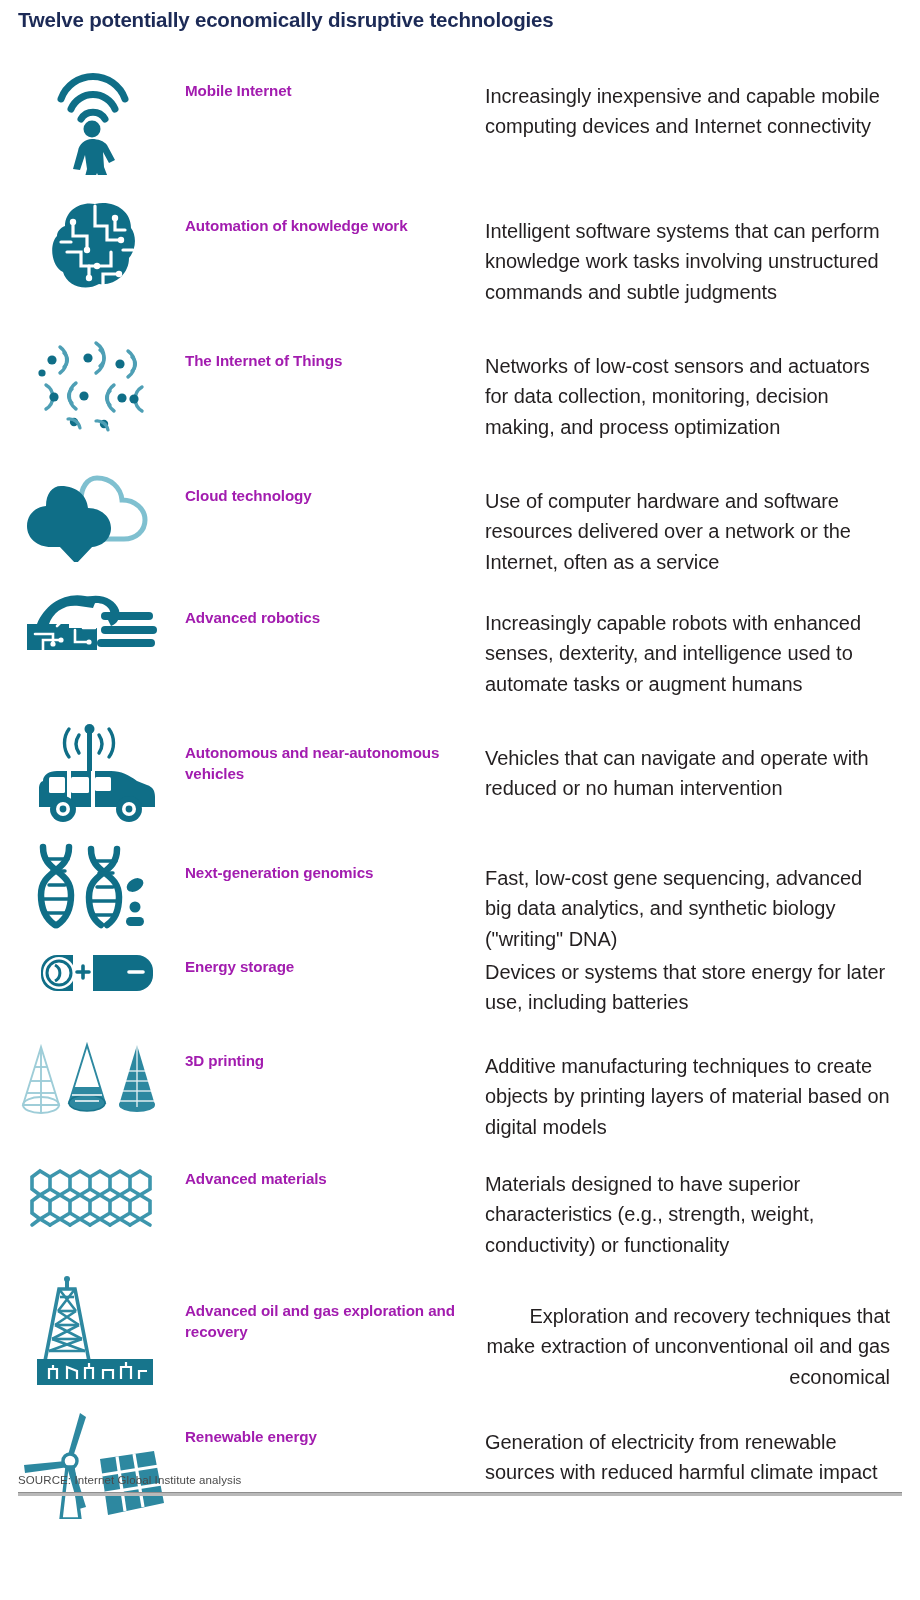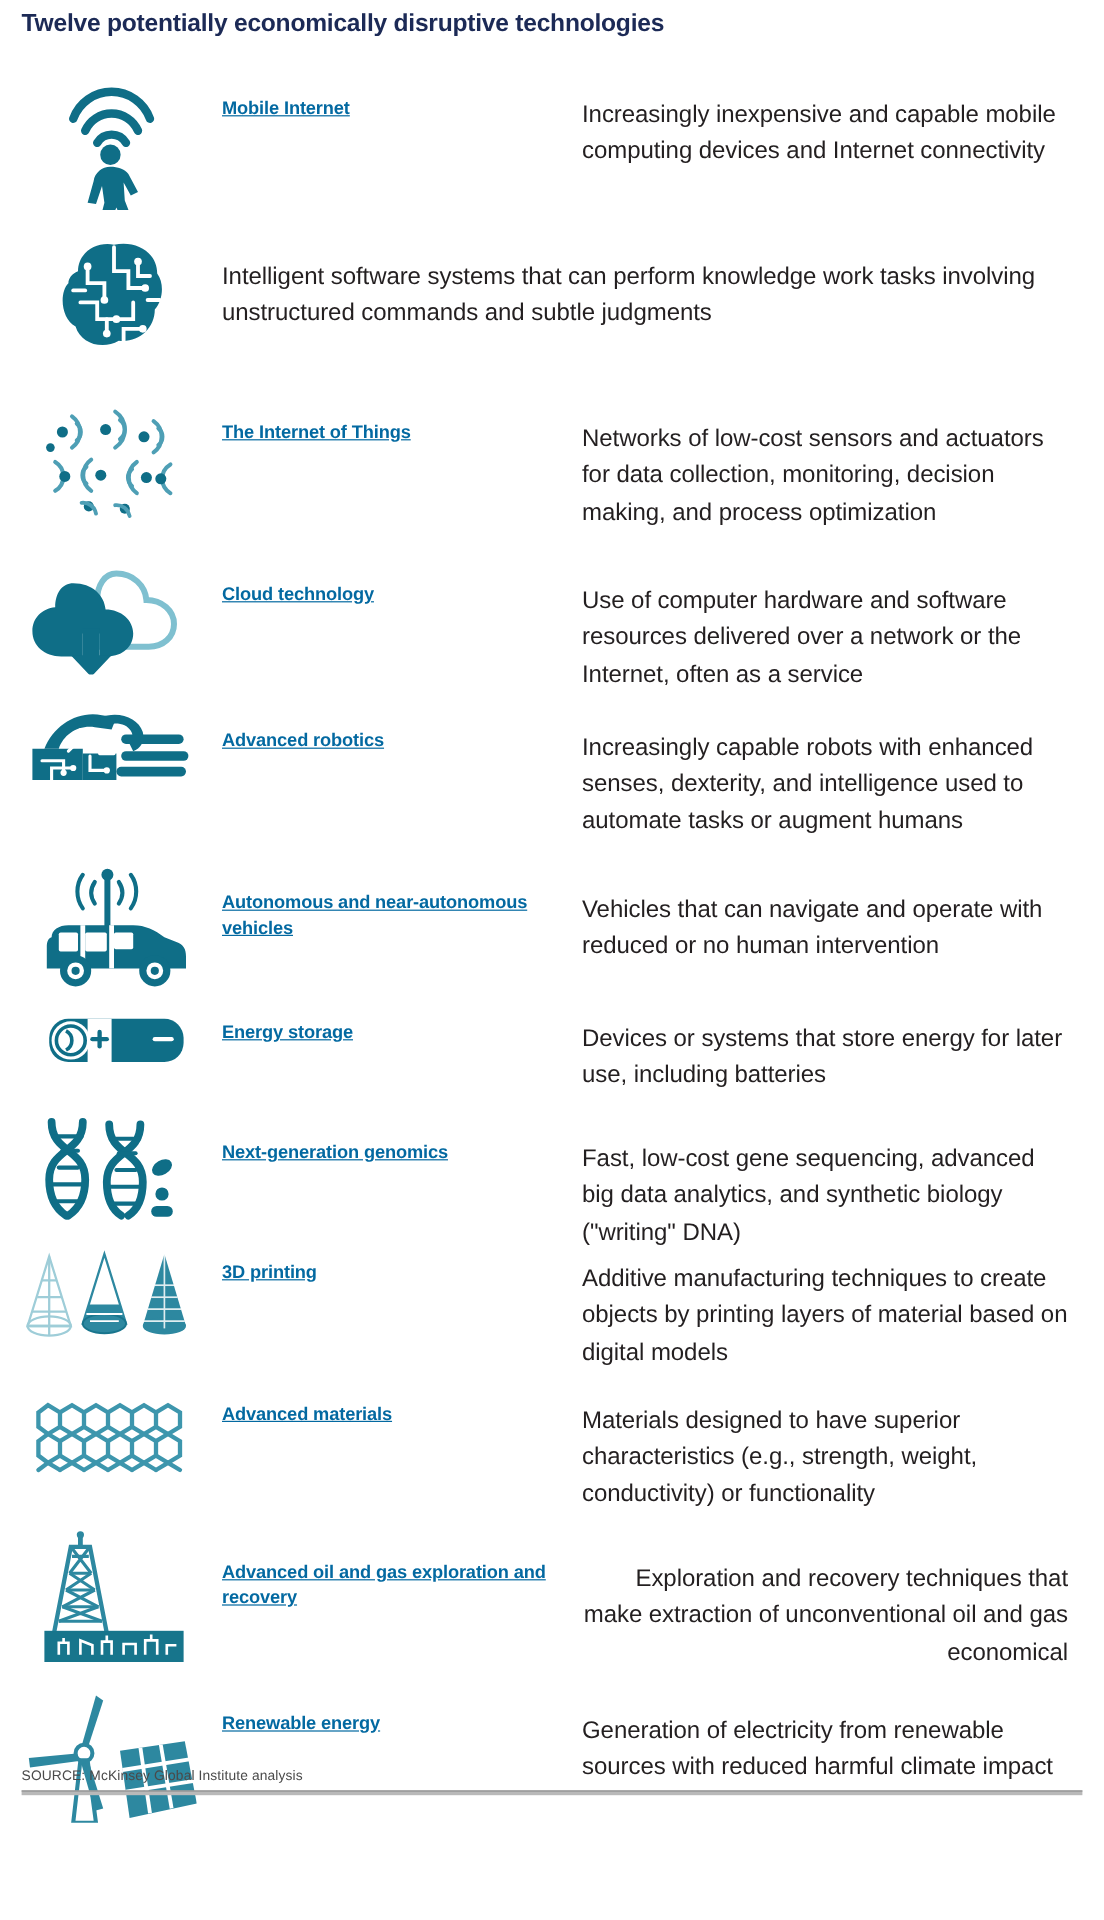--- a/index.html
+++ b/index.html
@@ -58,25 +58,24 @@
     box-sizing: border-box;
   }
   .icon-cell svg { display: block; }
 
   .name-cell {
     width: 300px;
     flex: 0 0 300px;
     font-size: 15.2px;
     font-weight: bold;
     line-height: 1.38;
-    color: #0369a1;
+    color: #a21caf;
     padding-top: 26px;
     letter-spacing: -0.1px;
     box-sizing: border-box;
-    text-decoration: underline;
   }
   .desc-cell {
     flex: 1 1 auto;
     font-size: 20px;
     line-height: 1.52;
     color: #231f20;
     padding-top: 26px;
     padding-right: 30px;
     letter-spacing: -0.05px;
     box-sizing: border-box;
@@ -152,20 +151,21 @@
               <circle cx="50" cy="58" r="3.2"></circle>
               <circle cx="84" cy="48" r="3.2"></circle>
               <circle cx="60" cy="74" r="3.2"></circle>
               <circle cx="78" cy="26" r="3.2"></circle>
               <circle cx="52" cy="86" r="3.2"></circle>
               <circle cx="82" cy="82" r="3.2"></circle>
             </g>
           </svg>
         </span>
       </div>
+      <div class="name-cell">Automation of knowledge work</div>
       <div class="desc-cell">Intelligent software systems that can perform knowledge work tasks involving unstructured commands and subtle judgments</div>
     </div>
 
     <div class="row" style="height:135px;">
       <div class="icon-cell">
         <span>
           <svg width="126" height="108" viewBox="0 0 126 108">
             <g fill="none" stroke="#4e9fb5" stroke-width="3.4" stroke-linecap="round">
               <path d="M30 20 A16 16 0 0 1 30 46"></path>
               <path d="M34 26 A9 9 0 0 1 34 40"></path>
@@ -278,41 +278,20 @@
               <circle cx="104" cy="90" r="7" fill="#ffffff"></circle>
               <circle cx="104" cy="90" r="3.4" fill="#0f6e87"></circle>
             </g>
           </svg>
         </span>
       </div>
       <div class="name-cell">Autonomous and near-autonomous vehicles</div>
       <div class="desc-cell">Vehicles that can navigate and operate with reduced or no human intervention</div>
     </div>
 
-    <div class="row" style="height:88px;">
-      <div class="icon-cell">
-        <span>
-          <svg width="136" height="54" viewBox="0 0 136 54">
-            <rect x="16" y="10" width="112" height="36" rx="16" fill="#0f6e87"></rect>
-            <circle cx="34" cy="28" r="16" fill="#ffffff"></circle>
-            <circle cx="34" cy="28" r="12" fill="none" stroke="#0f6e87" stroke-width="3"></circle>
-            <path d="M30 20 A9 9 0 0 1 30 36" fill="none" stroke="#0f6e87" stroke-width="3"></path>
-            <rect x="48" y="10" width="20" height="36" fill="#ffffff"></rect>
-            <g stroke="#0f6e87" stroke-width="3.6" stroke-linecap="round">
-              <path d="M58 21 L58 33"></path>
-              <path d="M52 27 L64 27"></path>
-            </g>
-            <path d="M104 27 L118 27" stroke="#ffffff" stroke-width="3.6" stroke-linecap="round"></path>
-          </svg>
-        </span>
-      </div>
-      <div class="name-cell" style="padding-top:14px;">Energy storage</div>
-      <div class="desc-cell" style="padding-top:14px;">Devices or systems that store energy for later use, including batteries</div>
-    </div>
-
     <div class="row" style="height:106px;">
       <div class="icon-cell">
         <span>
           <svg width="136" height="92" viewBox="0 0 136 92">
             <g fill="none" stroke="#0f6e87" stroke-width="6.5" stroke-linecap="round">
               <path d="M18 8 C18 34 46 30 46 56 C46 74 38 82 32 86"></path>
               <path d="M44 8 C44 34 16 30 16 56 C16 74 24 82 30 86"></path>
               <path d="M66 10 C66 36 94 32 94 58 C94 74 88 82 82 86"></path>
               <path d="M92 10 C92 36 64 32 64 58 C64 74 70 82 76 86"></path>
             </g>
@@ -331,20 +310,41 @@
             <g fill="#0f6e87">
               <ellipse cx="110" cy="46" rx="9" ry="6" transform="rotate(-30 110 46)"></ellipse>
               <circle cx="110" cy="68" r="5.5"></circle>
               <rect x="101" y="78" width="18" height="9" rx="4.5"></rect>
             </g>
           </svg>
         </span>
       </div>
       <div class="name-cell">Next-generation genomics</div>
       <div class="desc-cell">Fast, low-cost gene sequencing, advanced big data analytics, and synthetic biology ("writing" DNA)</div>
+    </div>
+
+    <div class="row" style="height:88px;">
+      <div class="icon-cell">
+        <span>
+          <svg width="136" height="54" viewBox="0 0 136 54">
+            <rect x="16" y="10" width="112" height="36" rx="16" fill="#0f6e87"></rect>
+            <circle cx="34" cy="28" r="16" fill="#ffffff"></circle>
+            <circle cx="34" cy="28" r="12" fill="none" stroke="#0f6e87" stroke-width="3"></circle>
+            <path d="M30 20 A9 9 0 0 1 30 36" fill="none" stroke="#0f6e87" stroke-width="3"></path>
+            <rect x="48" y="10" width="20" height="36" fill="#ffffff"></rect>
+            <g stroke="#0f6e87" stroke-width="3.6" stroke-linecap="round">
+              <path d="M58 21 L58 33"></path>
+              <path d="M52 27 L64 27"></path>
+            </g>
+            <path d="M104 27 L118 27" stroke="#ffffff" stroke-width="3.6" stroke-linecap="round"></path>
+          </svg>
+        </span>
+      </div>
+      <div class="name-cell" style="padding-top:14px;">Energy storage</div>
+      <div class="desc-cell" style="padding-top:14px;">Devices or systems that store energy for later use, including batteries</div>
     </div>
 
     <div class="row" style="height:116px;justify-content:flex-end;">
       <div class="icon-cell" style="padding-top:10px;">
         <span>
           <svg width="152" height="84" viewBox="0 0 152 84">
 
             <g stroke="#9ecdd8" stroke-width="1.9" fill="none">
               <path d="M24 6 L6 64 L42 64 Z"></path>
               <ellipse cx="24" cy="64" rx="18" ry="8"></ellipse>
@@ -475,17 +475,17 @@
           </svg>
         </span>
       </div>
       <div class="name-cell" style="padding-top:30px;">Renewable energy</div>
       <div class="desc-cell" style="padding-top:30px;">Generation of electricity from renewable sources with reduced harmful climate impact</div>
     </div>
 
   </div>
 
   <div class="footer">
-    <div class="source-text">SOURCE: McKinsey Global Institute analysis</div>
+    <div class="source-text">SOURCE: Internet Global Institute analysis</div>
     <div class="footer-rule"></div>
   </div>
 
 </div>
 
 </body></html>

